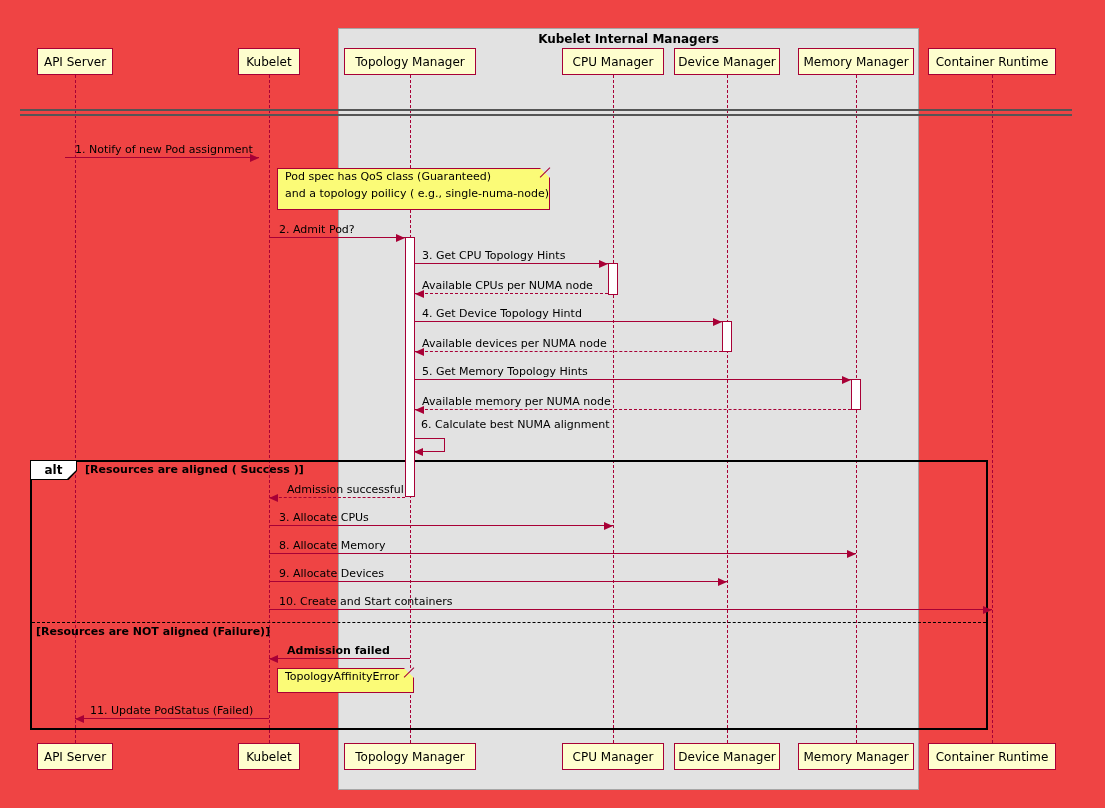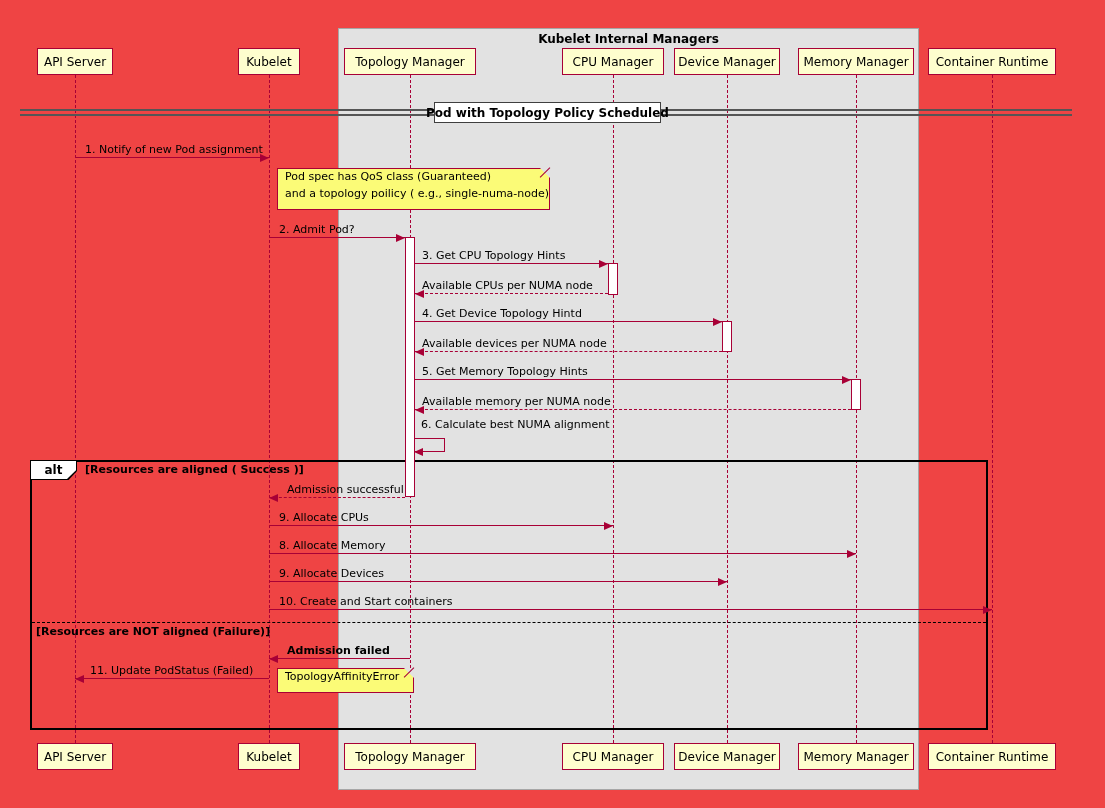--- a/index.html
+++ b/index.html
@@ -41,37 +41,36 @@
   <div class="lifeline" style="left:75px"></div>
   <div class="lifeline" style="left:269px"></div>
   <div class="lifeline" style="left:410px"></div>
   <div class="lifeline" style="left:613px"></div>
   <div class="lifeline" style="left:727px"></div>
   <div class="lifeline" style="left:856px"></div>
   <div class="lifeline" style="left:992px"></div>
 
   <div class="divider-line" style="top:109px"></div>
   <div class="divider-line" style="top:114px"></div>
-  <div class="divider-label">Pod with Topology Policy Scheduled</div>
 
   <div class="alt-frame">
     <div class="frame-tag">
       <div class="frame-tag-inner">alt</div>
     </div>
     <div class="else-line"></div>
   </div>
   <div class="cond" style="left:85px;top:463px">[Resources are aligned ( Success )]</div>
   <div class="cond" style="left:36px;top:625px">[Resources are NOT aligned (Failure)]</div>
 
   <div class="activation" style="left:405px;top:237px;height:260px"></div>
   <div class="activation" style="left:608px;top:263px;height:32px"></div>
   <div class="activation" style="left:722px;top:321px;height:31px"></div>
   <div class="activation" style="left:851px;top:379px;height:31px"></div>
 
-  <div class="msg" style="left:75px;top:157px;width:194px">
+  <div class="msg" style="left:65px;top:157px;width:194px">
     <span class="lbl" style="left:10px">1. Notify of new Pod assignment</span>
     <span class="head-r"></span>
   </div>
 
   <div class="msg" style="left:269px;top:237px;width:136px">
     <span class="lbl" style="left:10px">2. Admit Pod?</span>
     <span class="head-r"></span>
   </div>
 
   <div class="msg" style="left:415px;top:263px;width:193px">
@@ -105,42 +104,42 @@
   <div class="self-loop">
     <span class="head-l"></span>
   </div>
 
   <div class="msg dashed" style="left:269px;top:497px;width:136px">
     <span class="lbl" style="left:18px">Admission successful</span>
     <span class="head-l"></span>
   </div>
 
   <div class="msg" style="left:269px;top:525px;width:344px">
-    <span class="lbl" style="left:10px">9. Allocate CPUs</span>
+    <span class="lbl" style="left:10px">3. Allocate CPUs</span>
     <span class="head-r"></span>
   </div>
   <div class="msg" style="left:269px;top:553px;width:587px">
     <span class="lbl" style="left:10px">8. Allocate Memory</span>
     <span class="head-r"></span>
   </div>
   <div class="msg" style="left:269px;top:581px;width:458px">
     <span class="lbl" style="left:10px">9. Allocate Devices</span>
     <span class="head-r"></span>
   </div>
   <div class="msg" style="left:269px;top:609px;width:723px">
     <span class="lbl" style="left:10px">10. Create and Start containers</span>
     <span class="head-r"></span>
   </div>
 
   <div class="msg" style="left:269px;top:658px;width:141px">
     <span class="lbl bold" style="left:18px">Admission failed</span>
     <span class="head-l"></span>
   </div>
 
-  <div class="msg" style="left:75px;top:678px;width:194px">
+  <div class="msg" style="left:75px;top:718px;width:194px">
     <span class="lbl" style="left:15px">11. Update PodStatus (Failed)</span>
     <span class="head-l"></span>
   </div>
 
   <div class="note" style="left:277px;top:168px;width:273px;height:42px">
     <div class="note-cut"></div>
     <div class="note-crease"></div>
     <div>Pod spec has QoS class (Guaranteed)</div>
     <div>and a topology poilicy ( e.g., single-numa-node)</div>
   </div>

